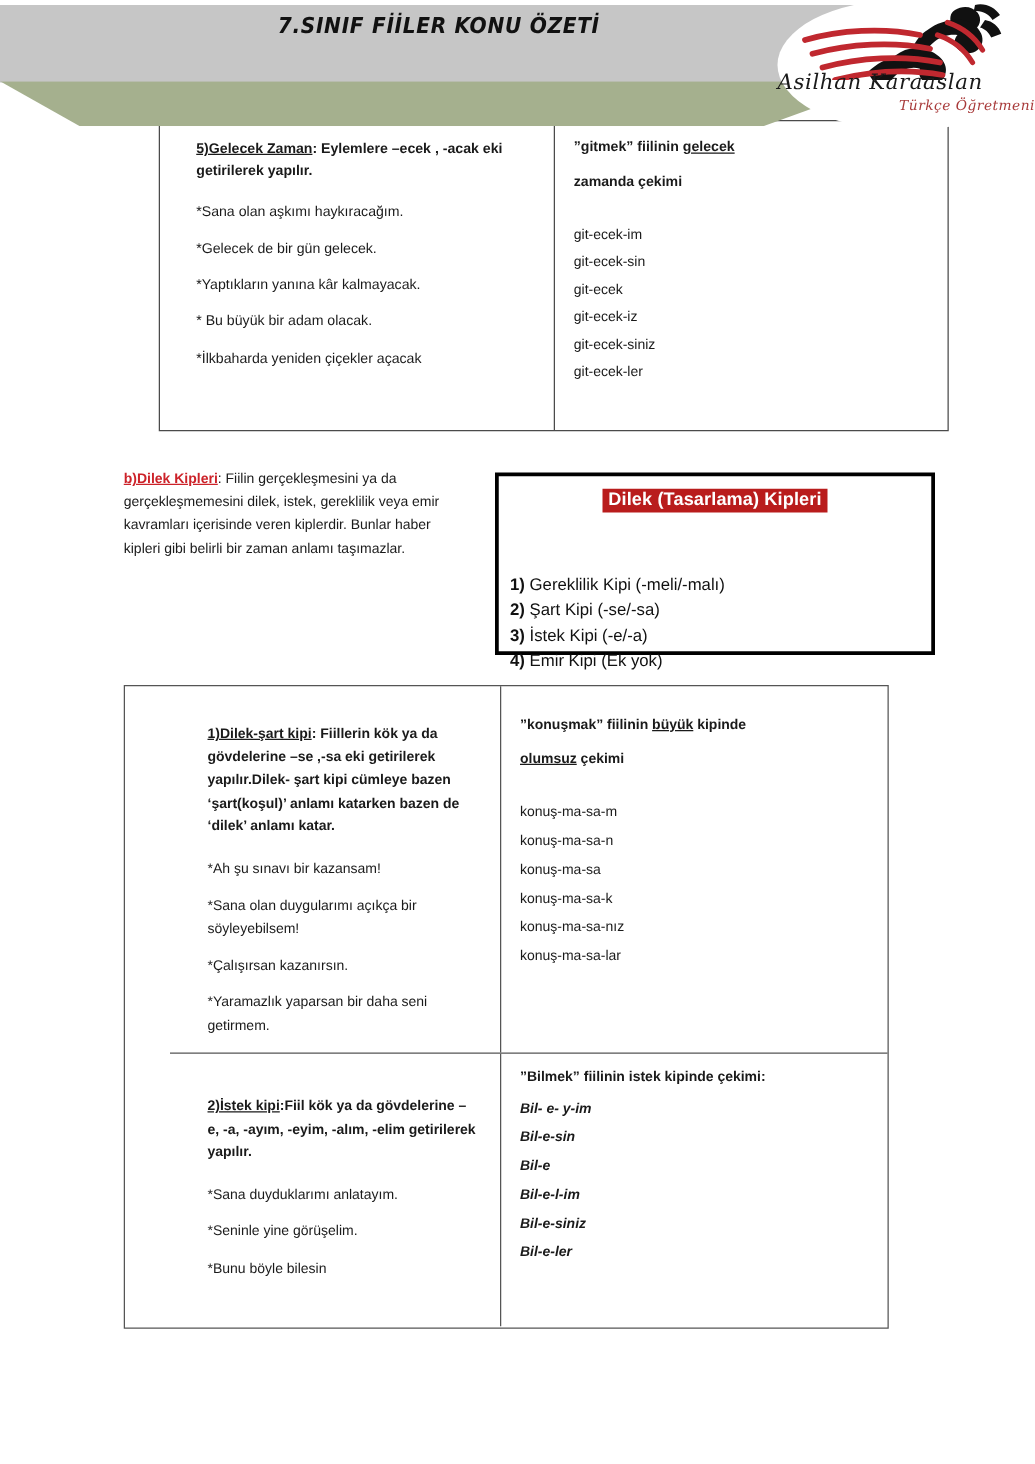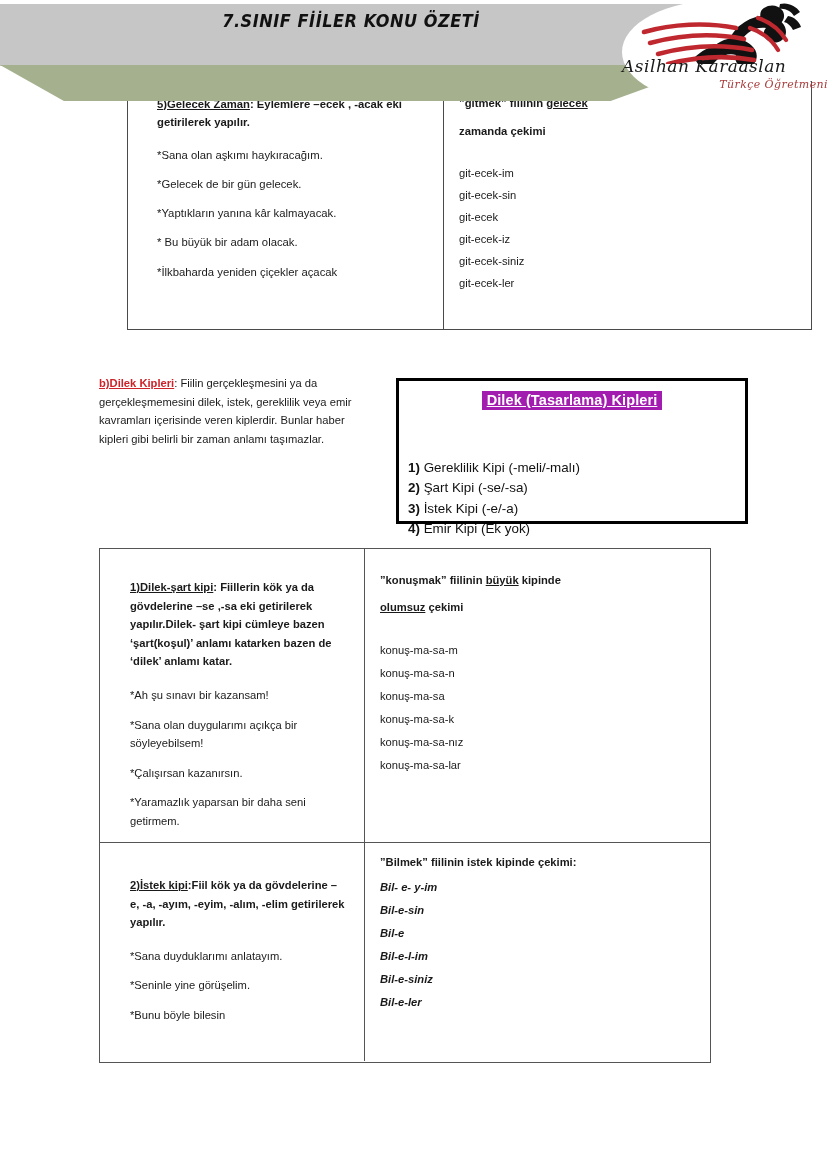--- a/index.html
+++ b/index.html
@@ -117,22 +117,22 @@
   }
   .red u, .u {
     text-decoration: underline;
   }
   .bold { font-weight: bold; font-style: italic; }
 
   
   .table1 {
     position: absolute;
     left: 127px;
-    top: 81px;
-    width: 685px;
+    top: 96px;
+    width: 632px;
     height: 249px;
     border: 1.6px solid #4a4a4a;
     box-sizing: border-box;
     display: flex;
     background: #ffffff;
     z-index: 1;
   }
   .t1-left {
     width: 316px;
     box-sizing: border-box;
@@ -187,27 +187,26 @@
     box-sizing: border-box;
     background: #ffffff;
     padding: 10px 0 0 0;
   }
   .kipler-title-row {
     text-align: center;
     margin-bottom: 13px;
   }
   .kipler-title {
     display: inline-block;
-    background: #a21caf;
+    background: #b91c1c;
     color: #ffffff;
     font-weight: bold;
     font-size: 14.5px;
     padding: 1px 5px 2px 5px;
     letter-spacing: 0.1px;
-    text-decoration: underline;
   }
   .kipler-list {
     padding-left: 9px;
     margin-top: 48px;
   }
   .kipler-list li {
     list-style: none;
     font-size: 13.4px;
     line-height: 1.52;
     color: #111111;
@@ -217,20 +216,21 @@
   
   .table2 {
     position: absolute;
     left: 99px;
     top: 548px;
     width: 612px;
     height: 515px;
     border: 1.3px solid #555555;
     box-sizing: border-box;
     background: #ffffff;
+    padding-left: 36px;
   }
   .t2-row {
     display: flex;
     box-sizing: border-box;
   }
   .t2-row-1 { height: 294px; border-bottom: 1.3px solid #555555; }
   .t2-row-2 { height: 218px; }
   .t2-cell-l {
     width: 265px;
     box-sizing: border-box;

